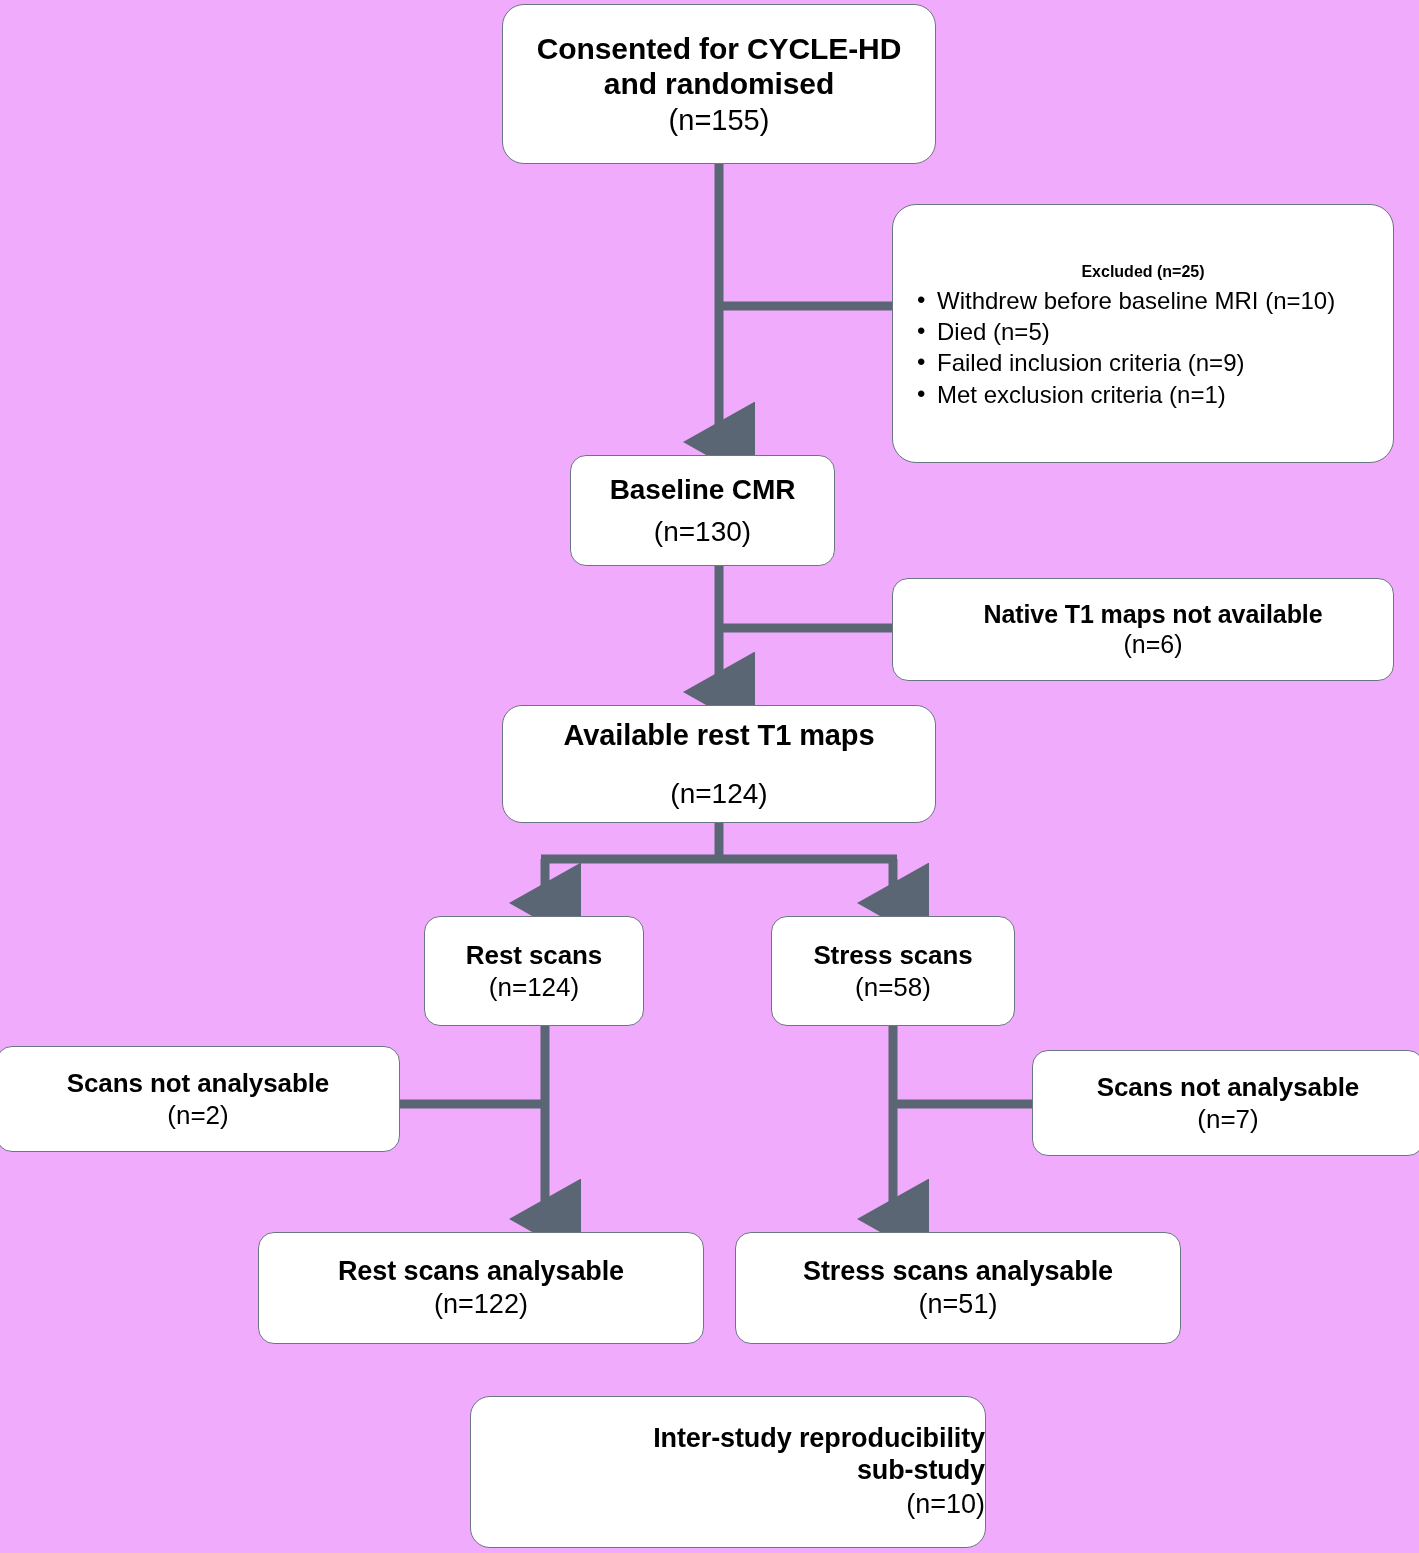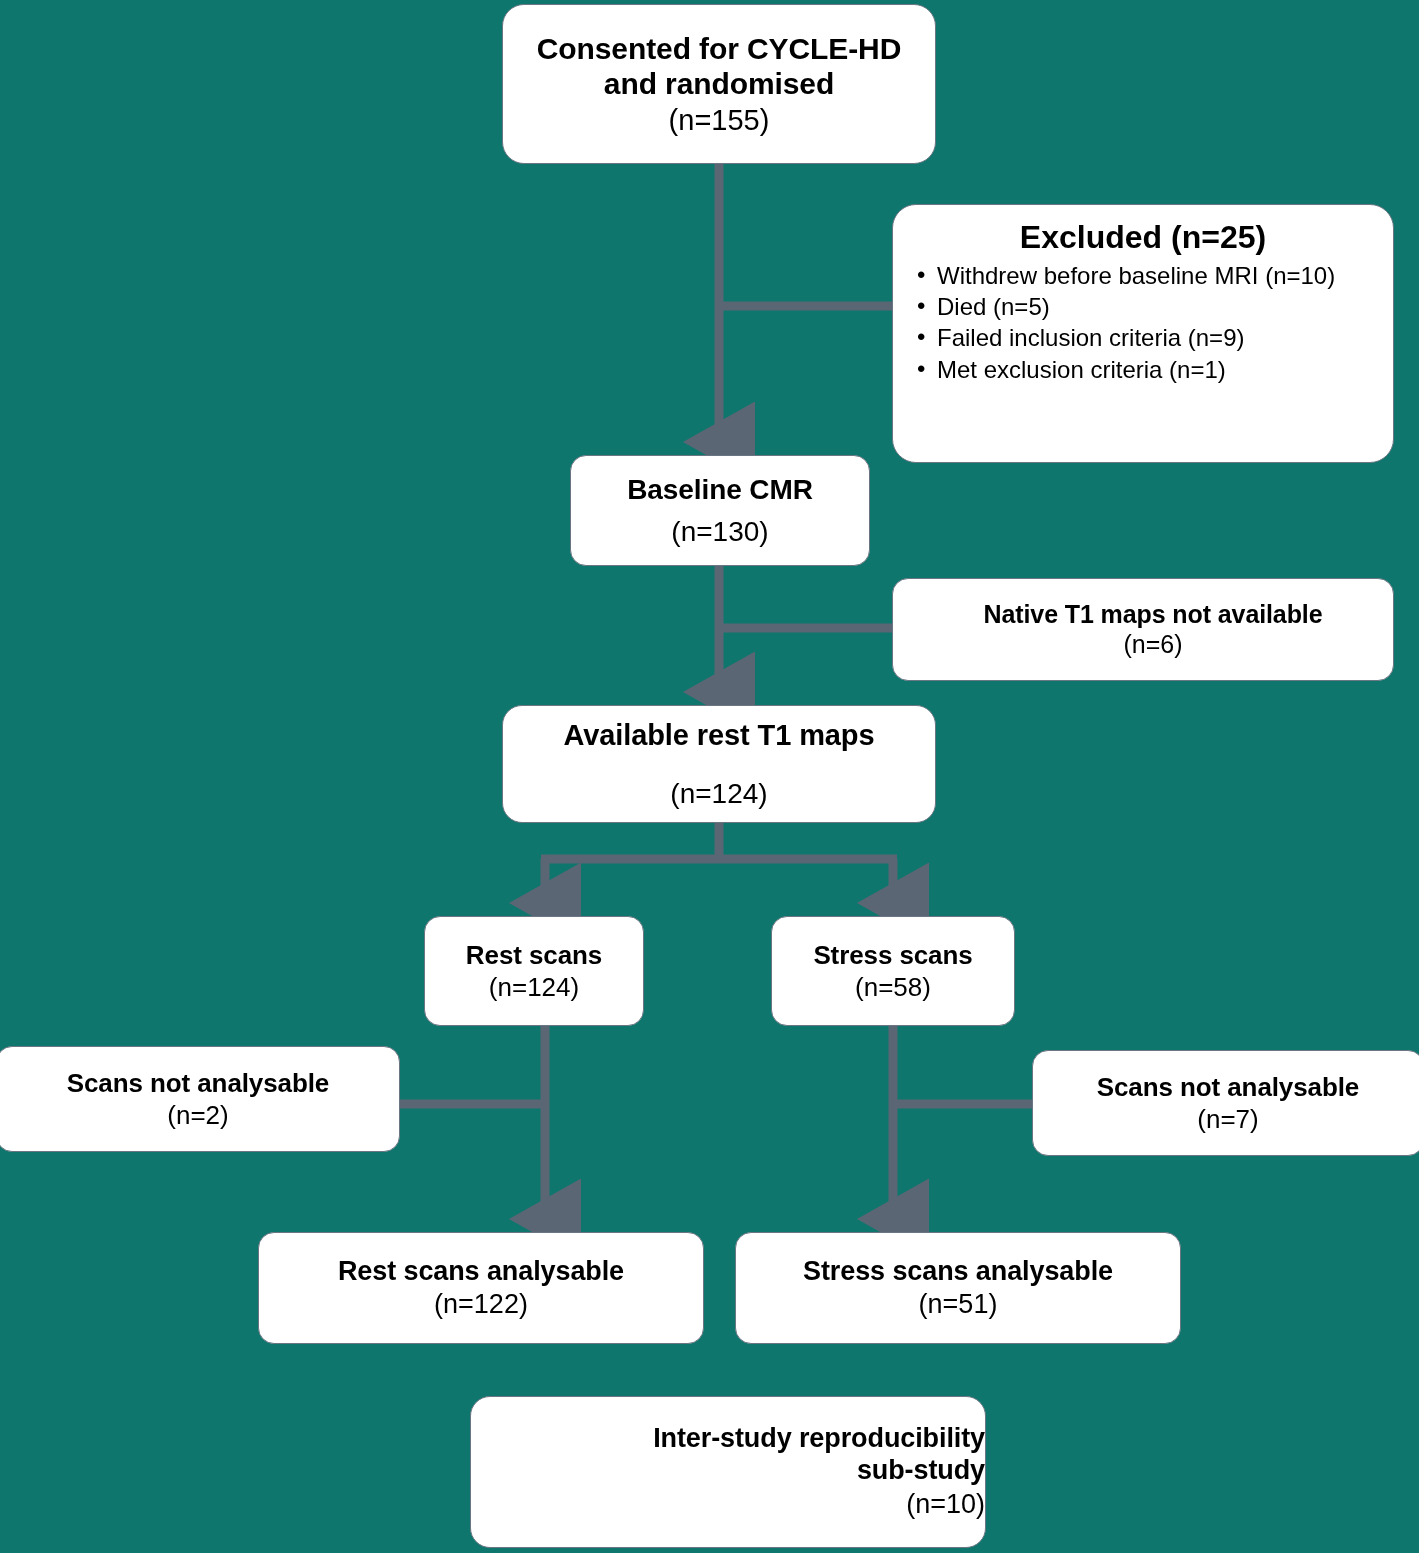--- a/index.html
+++ b/index.html
@@ -8,21 +8,21 @@
     padding: 0;
     background: #ffffff;
   }
   body {
     font-family: "Liberation Sans", sans-serif;
   }
   #flow-root {
     position: relative;
     width: 1419px;
     height: 1553px;
-    background: #0f766e;
+    background: #f0abfc;
     overflow: hidden;
   }
   svg#connector-layer {
     position: absolute;
     left: 0;
     top: 0;
     width: 1419px;
     height: 1553px;
     pointer-events: none;
   }
@@ -51,33 +51,33 @@
   }
 
   
   #node-consented      { left: 502px;  top: 4px;    width: 434px; height: 160px; border-radius: 22px; }
   #node-consented .ttl { font-size: 30px; }
   #node-consented .cnt { font-size: 29px; margin-top: 2px; }
 
   #node-excluded       { left: 892px;  top: 204px;  width: 502px; height: 259px;
                          align-items: stretch; justify-content: flex-start;
                          padding: 14px 18px 10px 18px; border-radius: 24px; }
-  #node-excluded .exc-head { font-size: 32px; font-weight: bold; text-align: center; }
+  #node-excluded .exc-head { font-size: 16px; font-weight: bold; text-align: center; margin-top: 44px; }
   #node-excluded ul    { list-style: none; margin: 4px 0 0 0; padding: 0; text-align: left; }
   #node-excluded li    { font-size: 24px; line-height: 1.30; position: relative; padding-left: 26px; }
   #node-excluded li::before {
     content: "\2022";
     position: absolute;
     left: 6px;
     top: -1px;
     font-size: 24px;
   }
   #node-excluded li.two-line { text-indent: 0; }
 
-  #node-baselinecmr      { left: 570px;  top: 455px;  width: 300px; height: 111px; }
+  #node-baselinecmr      { left: 570px;  top: 455px;  width: 265px; height: 111px; }
   #node-baselinecmr .ttl { font-size: 28px; }
   #node-baselinecmr .cnt { font-size: 28px; margin-top: 8px; }
 
   #node-nativet1         { left: 892px;  top: 578px;  width: 502px; height: 103px; padding-left: 20px; }
   #node-nativet1 .ttl    { font-size: 25px; }
   #node-nativet1 .cnt    { font-size: 25px; margin-top: 1px; }
 
   #node-availablet1      { left: 502px;  top: 705px;  width: 434px; height: 118px; border-radius: 20px; gap: 24px; }
   #node-availablet1 .ttl { font-size: 29px; }
   #node-availablet1 .cnt { font-size: 28px; margin-top: 1px; }

